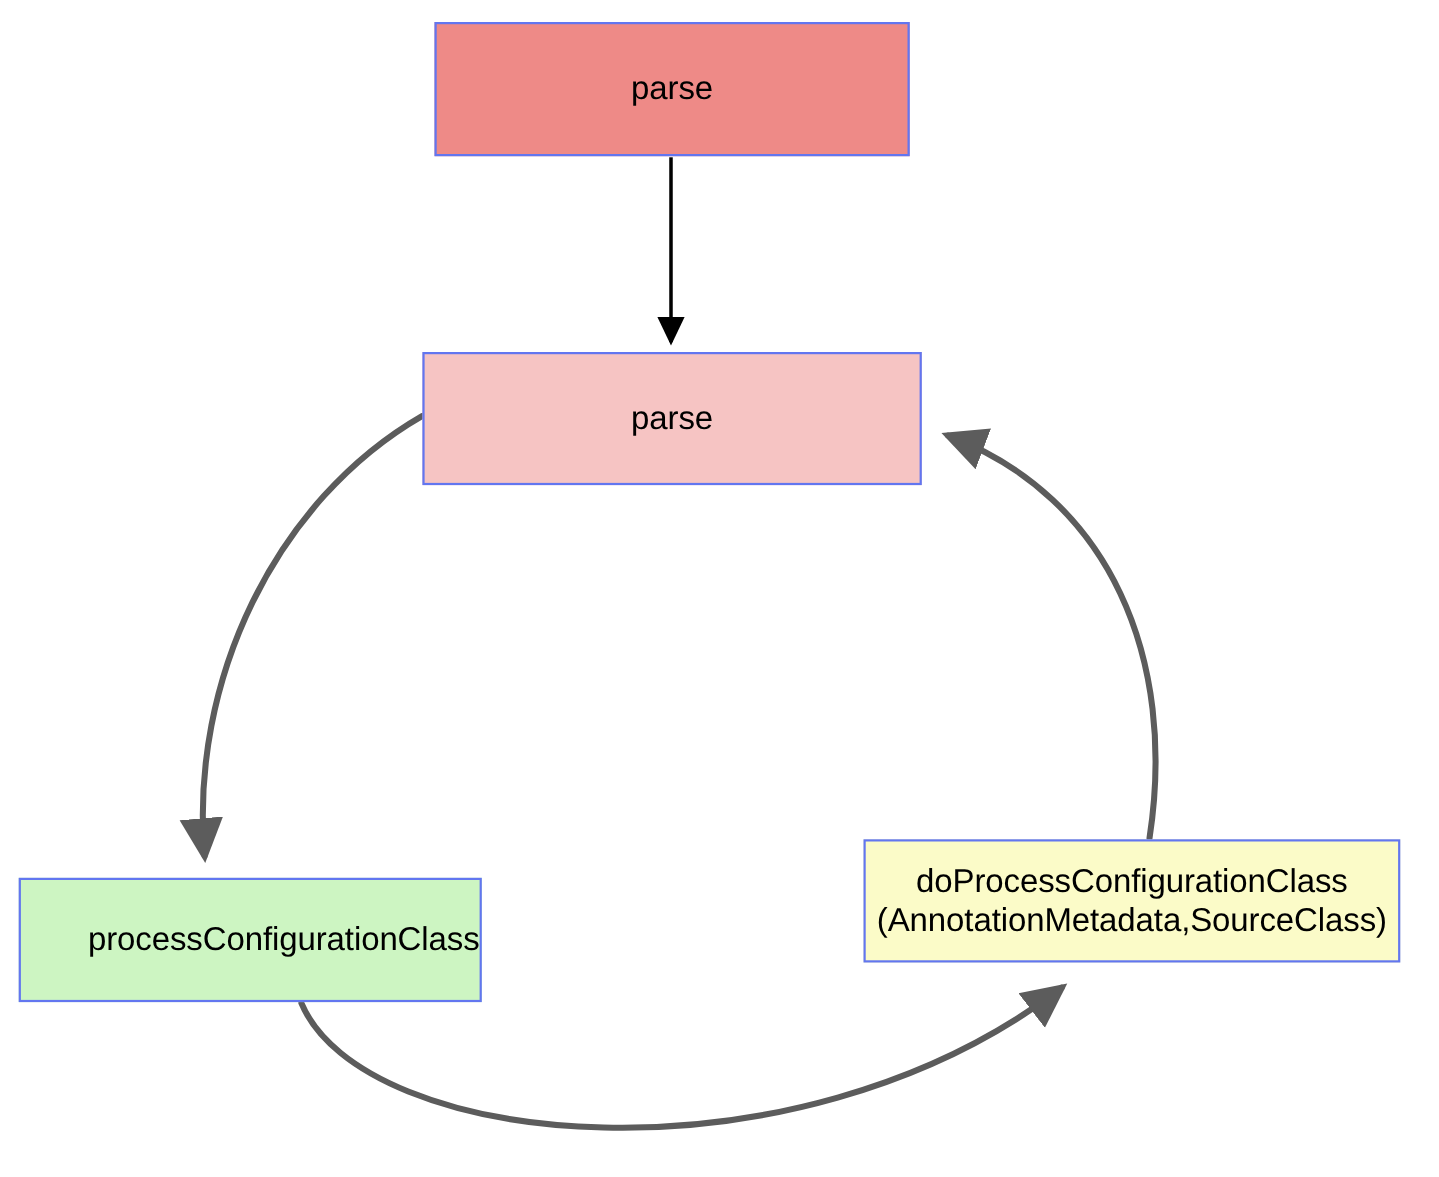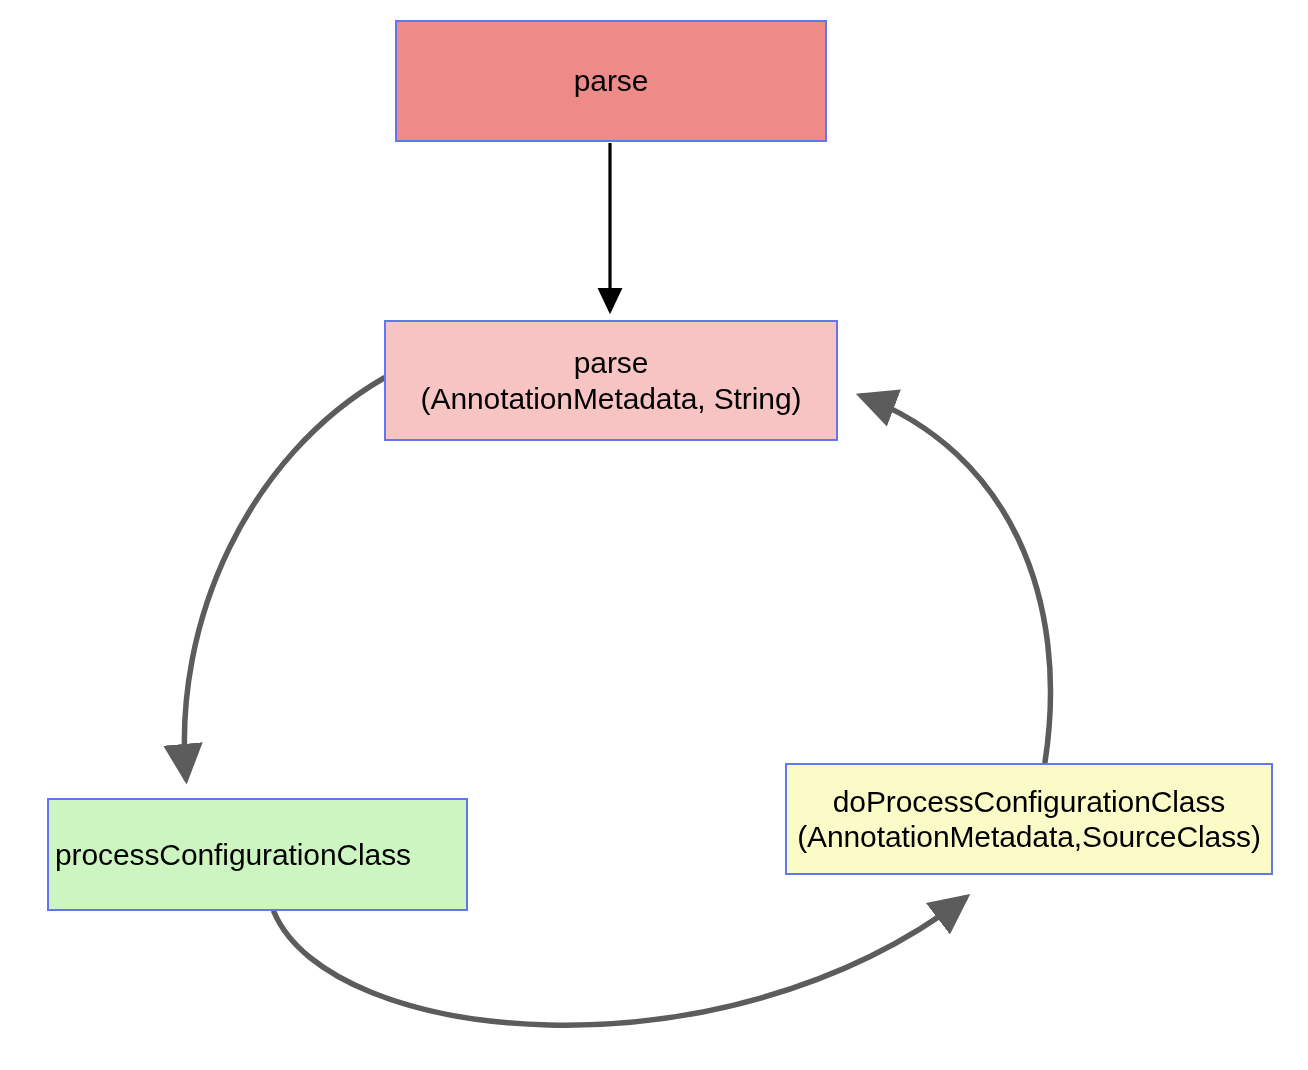--- a/index.html
+++ b/index.html
@@ -50,23 +50,22 @@
     left: 395px;  top: 20px;  width: 432px;  height: 122px;
     background: #ee8a87;
   }
   #node-parse-meta {
     left: 384px;  top: 320px; width: 454px;  height: 121px;
     background: #f6c4c3;
   }
   #node-process-config {
     left: 17px;   top: 798px; width: 421px;  height: 113px;
     background: #cdf5c2;
-    align-items: flex-start;
-    padding-left: 6px;
-    margin-left: 30px;
+    align-items: flex-end;
+    padding-left: 32px;
   }
   #node-do-process-config {
     left: 785px;  top: 763px; width: 488px;  height: 112px;
     background: #fbfbc8;
   }
 </style>
 </head>
 <body>
 
 <div id="canvas">
@@ -97,21 +96,20 @@
       <path d="M 1045,762 C 1070,600 1010,452 862,396" fill="none" stroke="#5c5c5c" stroke-width="5.5" stroke-linecap="round" marker-end="url(#arrow-gray)"></path>
     </g>
   </svg>
 
   <div class="node" id="node-parse-set">
     <span class="line1">parse</span>
   </div>
 
   <div class="node" id="node-parse-meta">
     <span class="line1">parse</span>
-    <span class="line2">(AnnotationMetadata, String)</span>
   </div>
 
   <div class="node" id="node-process-config">
     <span class="line1">processConfigurationClass</span>
   </div>
 
   <div class="node" id="node-do-process-config">
     <span class="line1">doProcessConfigurationClass</span>
     <span class="line2">(AnnotationMetadata,SourceClass)</span>
   </div>

